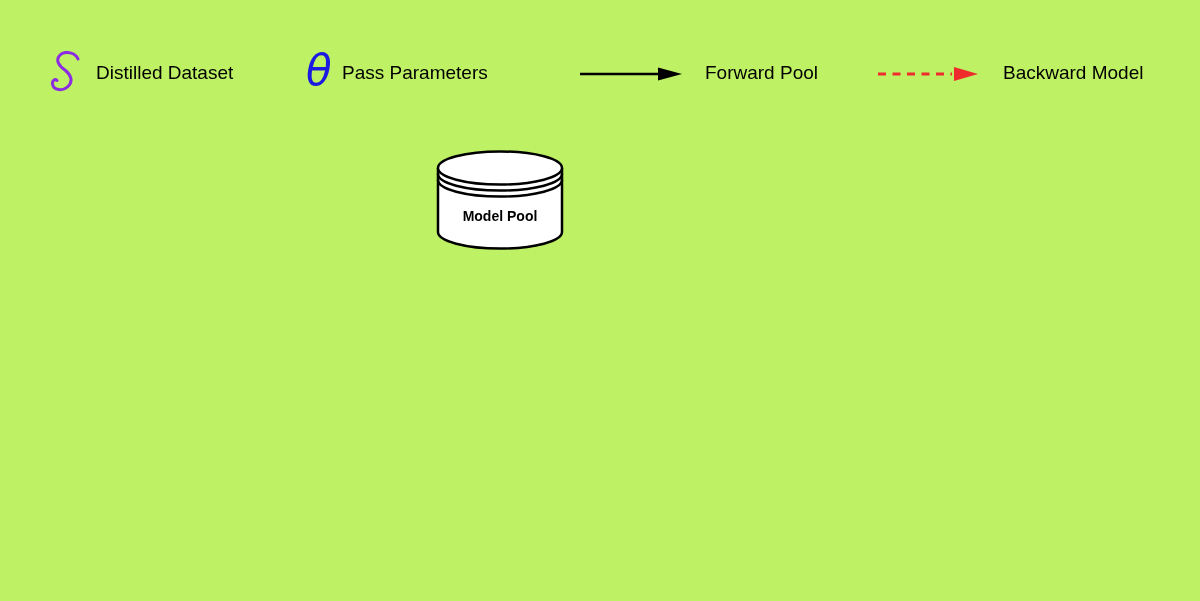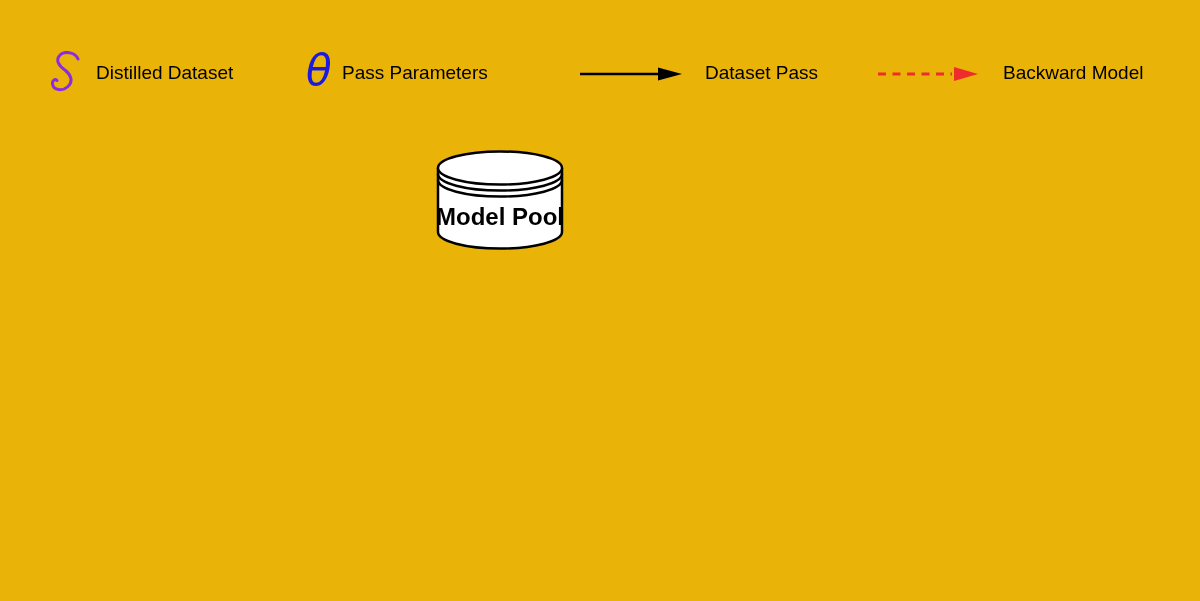--- a/index.html
+++ b/index.html
@@ -4,42 +4,42 @@
 <style>
   html, body {
     margin: 0;
     padding: 0;
     background: #ffffff;
   }
   #canvas {
     position: relative;
     width: 1200px;
     height: 601px;
-    background: #eab308;
+    background: #bef264;
     overflow: hidden;
     font-family: "Liberation Sans", sans-serif;
   }
   .abs { position: absolute; }
   .legend-label {
     font-size: 19px;
     line-height: 22px;
     color: #000000;
     white-space: nowrap;
   }
   .theta-symbol {
     font-family: "DejaVu Sans", sans-serif;
     font-style: italic;
     font-size: 42px;
     line-height: 42px;
   }
   .cyl-label {
     width: 130px;
     text-align: center;
     font-weight: bold;
-    font-size: 24px;
+    font-size: 14px;
     line-height: 23px;
     color: #000000;
     white-space: nowrap;
   }
 </style>
 </head>
 <body>
 
 <div id="canvas">
 
@@ -52,21 +52,21 @@
 
   <div class="abs theta-symbol" style="left: 306px; top: 50px; color: rgb(26, 26, 224);">θ</div>
   <div class="abs legend-label" style="left:342px; top:62px;">Pass Parameters</div>
 
   <div class="abs" style="left:578px; top:66px; width:106px; height:16px;">
     <svg width="106" height="16" viewBox="0 0 106 16">
       <line x1="2" y1="8" x2="82" y2="8" stroke-width="2.5" stroke="#000000"></line>
       <polygon points="80,1.5 104,8 80,14.5" fill="#000000"></polygon>
     </svg>
   </div>
-  <div class="abs legend-label" style="left:705px; top:62px;">Dataset Pass</div>
+  <div class="abs legend-label" style="left:705px; top:62px;">Forward Pool</div>
 
   <div class="abs" style="left:876px; top:66px; width:104px; height:16px;">
     <svg width="104" height="16" viewBox="0 0 104 16">
       <line x1="2" y1="8" x2="76" y2="8" stroke-width="3" stroke-dasharray="8 6.5" stroke="#EE2C2C"></line>
       <polygon points="78,1 102,8 78,15" fill="#EE2C2C"></polygon>
     </svg>
   </div>
   <div class="abs legend-label" style="left:1003px; top:62px;">Backward Model</div>
 
   <div class="abs" style="left:435px; top:148px; width:130px; height:104px;">

